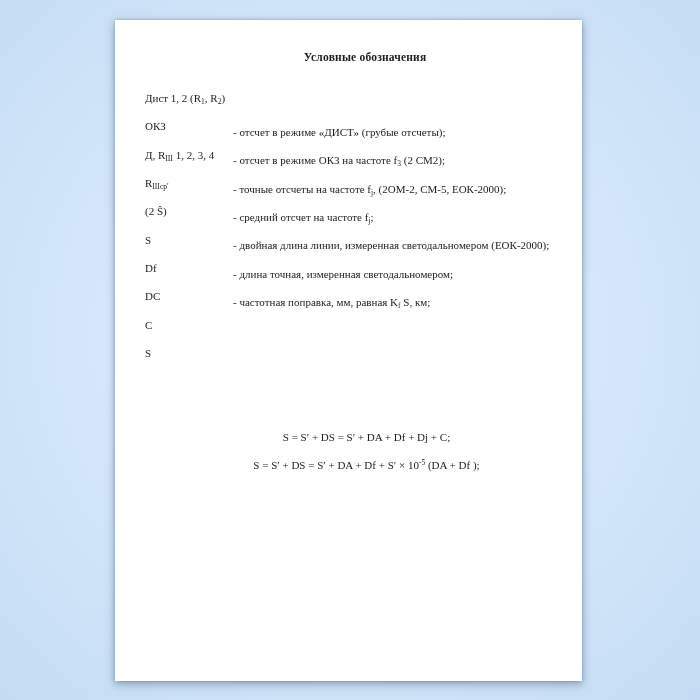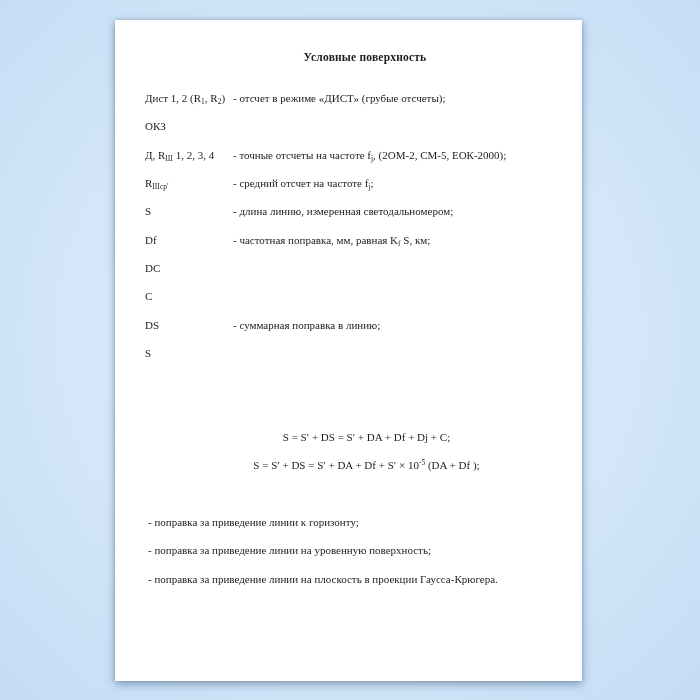--- a/index.html
+++ b/index.html
@@ -16,75 +16,71 @@
   }
   .content{position:absolute;top:0;left:30px;right:22px;bottom:0;font-size:11px;}
   .title{
     position:absolute;top:31px;left:0;right:0;
     text-align:center;font-weight:bold;font-size:11.5px;
     padding-left:25px;letter-spacing:0.2px;
   }
   .defs{position:absolute;top:72px;left:0;right:0;}
   .def-row{display:flex;height:28.35px;align-items:flex-start;}
   .sym{width:88px;flex:0 0 88px;white-space:pre-wrap;}
-  .desc{flex:1;white-space:pre-wrap;}
+  .desc{flex:1;white-space:pre-wrap;margin-top:34px;}
   .formulas{position:absolute;top:411px;left:0;right:12px;}
   .formula-line{height:28.35px;text-align:center;padding-left:40px;white-space:pre-wrap;}
   .notes{position:absolute;top:496px;left:3px;right:0;}
   .note-line{height:28.35px;white-space:pre-wrap;}
   sub{font-size:7.5px;vertical-align:-2px;line-height:0;}
   sup{font-size:7.5px;vertical-align:4px;line-height:0;}
 </style>
 </head>
 <body>
 
 <div class="paper">
   <div class="content">
-    <div class="title">Условные поверхность</div>
+    <div class="title">Условные обозначения</div>
     <div class="defs">
         <div class="def-row">
           <span class="sym">Дист 1, 2 (R<sub>1</sub>, R<sub>2</sub>)</span>
           <span class="desc">- отсчет в режиме «ДИСТ» (грубые отсчеты);</span>
         </div>
         <div class="def-row">
           <span class="sym">ОКЗ</span>
+          <span class="desc">- отсчет в режиме ОКЗ на частоте f<sub>3</sub> (2 СМ2);</span>
         </div>
         <div class="def-row">
           <span class="sym">Д, R<sub>Ш</sub> 1, 2, 3, 4</span>
           <span class="desc">- точные отсчеты на частоте f<sub>j</sub>, (2ОМ-2, СМ-5, ЕОК-2000);</span>
         </div>
         <div class="def-row">
           <span class="sym">R<sub>Шср′</sub></span>
           <span class="desc">- средний отсчет на частоте f<sub>j</sub>;</span>
         </div>
         <div class="def-row">
+          <span class="sym">(2 Ŝ)</span>
+          <span class="desc">- двойная длина линии, измеренная светодальномером (ЕОК-2000);</span>
+        </div>
+        <div class="def-row">
           <span class="sym">S</span>
-          <span class="desc">- длина линию, измеренная светодальномером;</span>
+          <span class="desc">- длина точная, измеренная светодальномером;</span>
         </div>
         <div class="def-row">
           <span class="sym">Df</span>
           <span class="desc">- частотная поправка, мм, равная K<sub>f</sub> S, км;</span>
         </div>
         <div class="def-row">
           <span class="sym">DC</span>
         </div>
         <div class="def-row">
           <span class="sym">C</span>
         </div>
         <div class="def-row">
-          <span class="sym">DS</span>
-          <span class="desc">- суммарная поправка в линию;</span>
-        </div>
-        <div class="def-row">
           <span class="sym">S</span>
         </div>
       </div>
     <div class="formulas">
         <div class="formula-line">S = S′ + DS = S′ + DA + Df + Dj + C;</div>
         <div class="formula-line">S = S′ + DS = S′ + DA + Df + S′ × 10<sup>-5</sup> (DA + Df );</div>
       </div>
-    <div class="notes">
-        <div class="note-line">- поправка за приведение линии к горизонту;</div>
-        <div class="note-line">- поправка за приведение линии на уровенную поверхность;</div>
-        <div class="note-line">- поправка за приведение линии на плоскость в проекции Гаусса-Крюгера.</div>
-      </div>
   </div>
 </div>
 
 </body></html>

